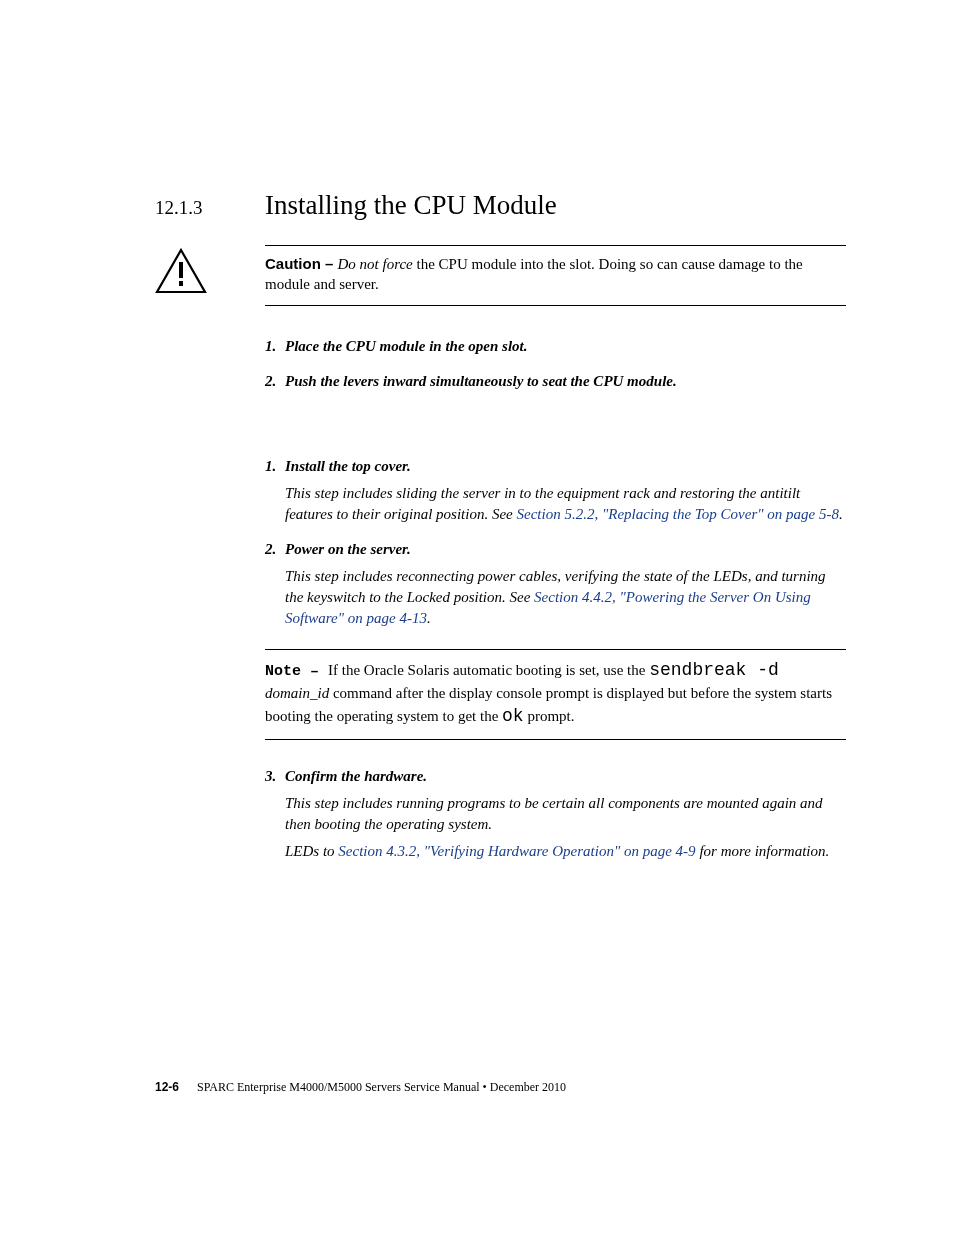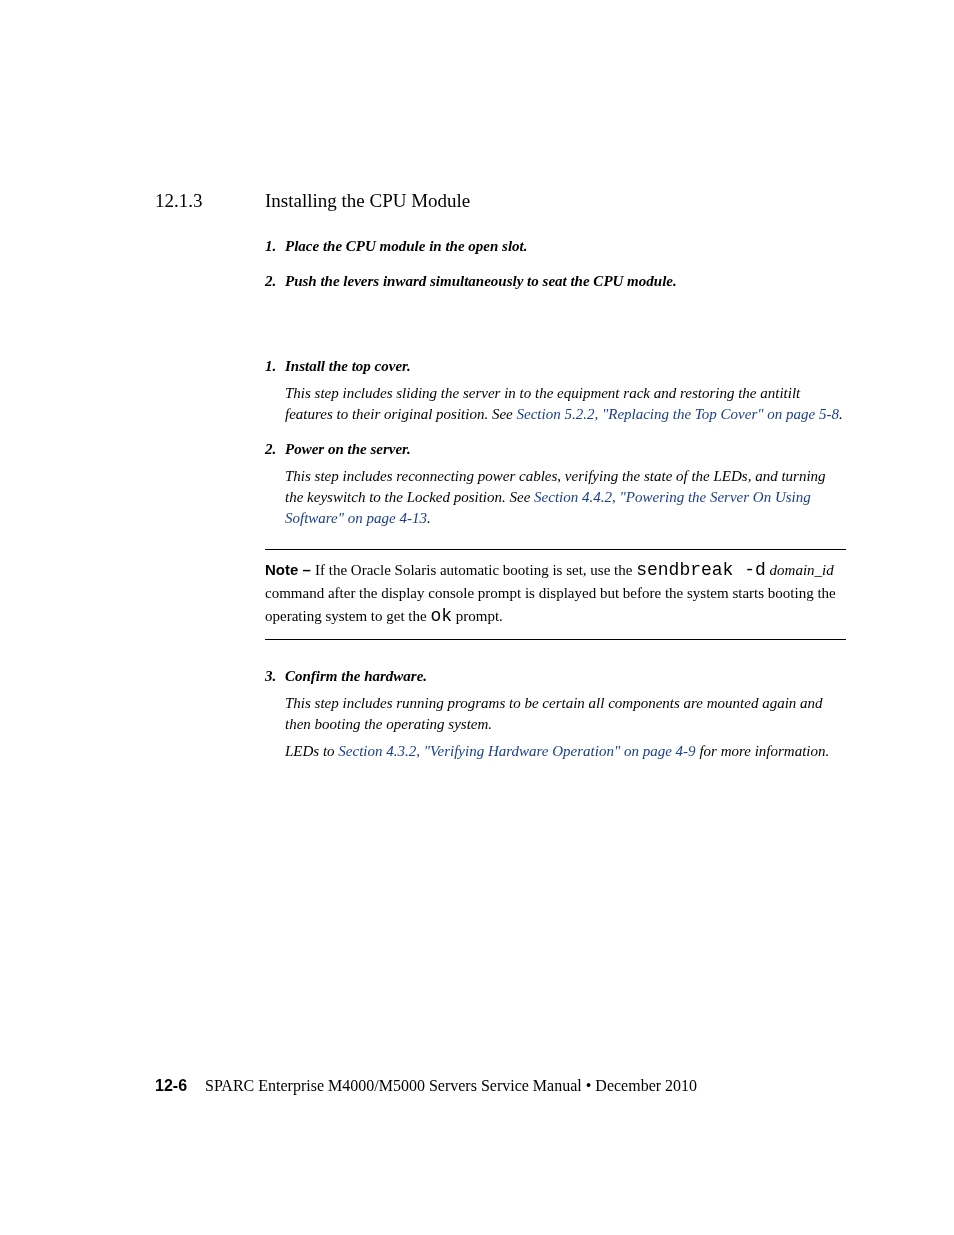--- a/index.html
+++ b/index.html
@@ -23,21 +23,21 @@
     margin: 0 0 24px 0;
   }
   .section-number {
     font-size: 19px;
     font-weight: 400;
     width: 110px;
     flex-shrink: 0;
     color: #000;
   }
   .section-title {
-    font-size: 19px;
+    font-size: 27px;
     font-weight: 400;
     color: #000;
   }
   .content-col {
     margin-left: 110px;
   }
   .caution-box {
     border-top: 1px solid #000;
     border-bottom: 1px solid #000;
     padding: 8px 0 10px 0;
@@ -86,52 +86,62 @@
   }
   .note-box {
     border-top: 1px solid #000;
     border-bottom: 1px solid #000;
     padding: 8px 0 10px 0;
     margin: 20px 0 26px 0;
     font-size: 15px;
     line-height: 1.4;
   }
   .note-label {
-    font-family: Liberation Sans, sans-serif;
+    font-family: Liberation Mono, monospace;
     font-weight: bold;
     text-align: center;
   }
   .section-gap {
     height: 50px;
   }
   .footer {
     position: absolute;
     bottom: 140px;
     left: 155px;
     right: 120px;
-    font-size: 16px;
+    font-size: 12px;
     font-family: "Palatino Linotype", "Book Antiqua", Palatino, Georgia, serif;
   }
   .footer .pg {
     font-family: Arial, Helvetica, sans-serif;
     font-weight: bold;
     margin-right: 18px;
   }
 </style>
 </head>
 <body>
 
 <div class="page">
 
   <div class="section-heading">
     <div class="section-number">12.1.3</div>
     <div class="section-title">Installing the CPU Module</div>
   </div>
 
   <div class="content-col">
+    <div class="caution-box">
+      <span class="caution-icon">
+        <svg width="52" height="46" viewBox="0 0 52 46">
+          <polygon points="26,2 50,44 2,44" fill="none" stroke="#000" stroke-width="2.2"></polygon>
+          <rect x="24" y="14" width="4" height="16" fill="#000"></rect>
+          <rect x="24" y="33" width="4" height="5" fill="#000"></rect>
+        </svg>
+      </span>
+      <span class="caution-label">Caution – </span><span class="italic">Do not force</span><span> the CPU module into the slot. Doing so can cause damage to the module and server.</span>
+    </div>
 
     <div class="step">
       <span class="step-num">1.</span><span class="step-head">Place the CPU module in the open slot.</span>
     </div>
     <div class="step">
       <span class="step-num">2.</span><span class="step-head">Push the levers inward simultaneously to seat the CPU module.</span>
     </div>
   </div>
 
   <div class="section-gap"></div>

